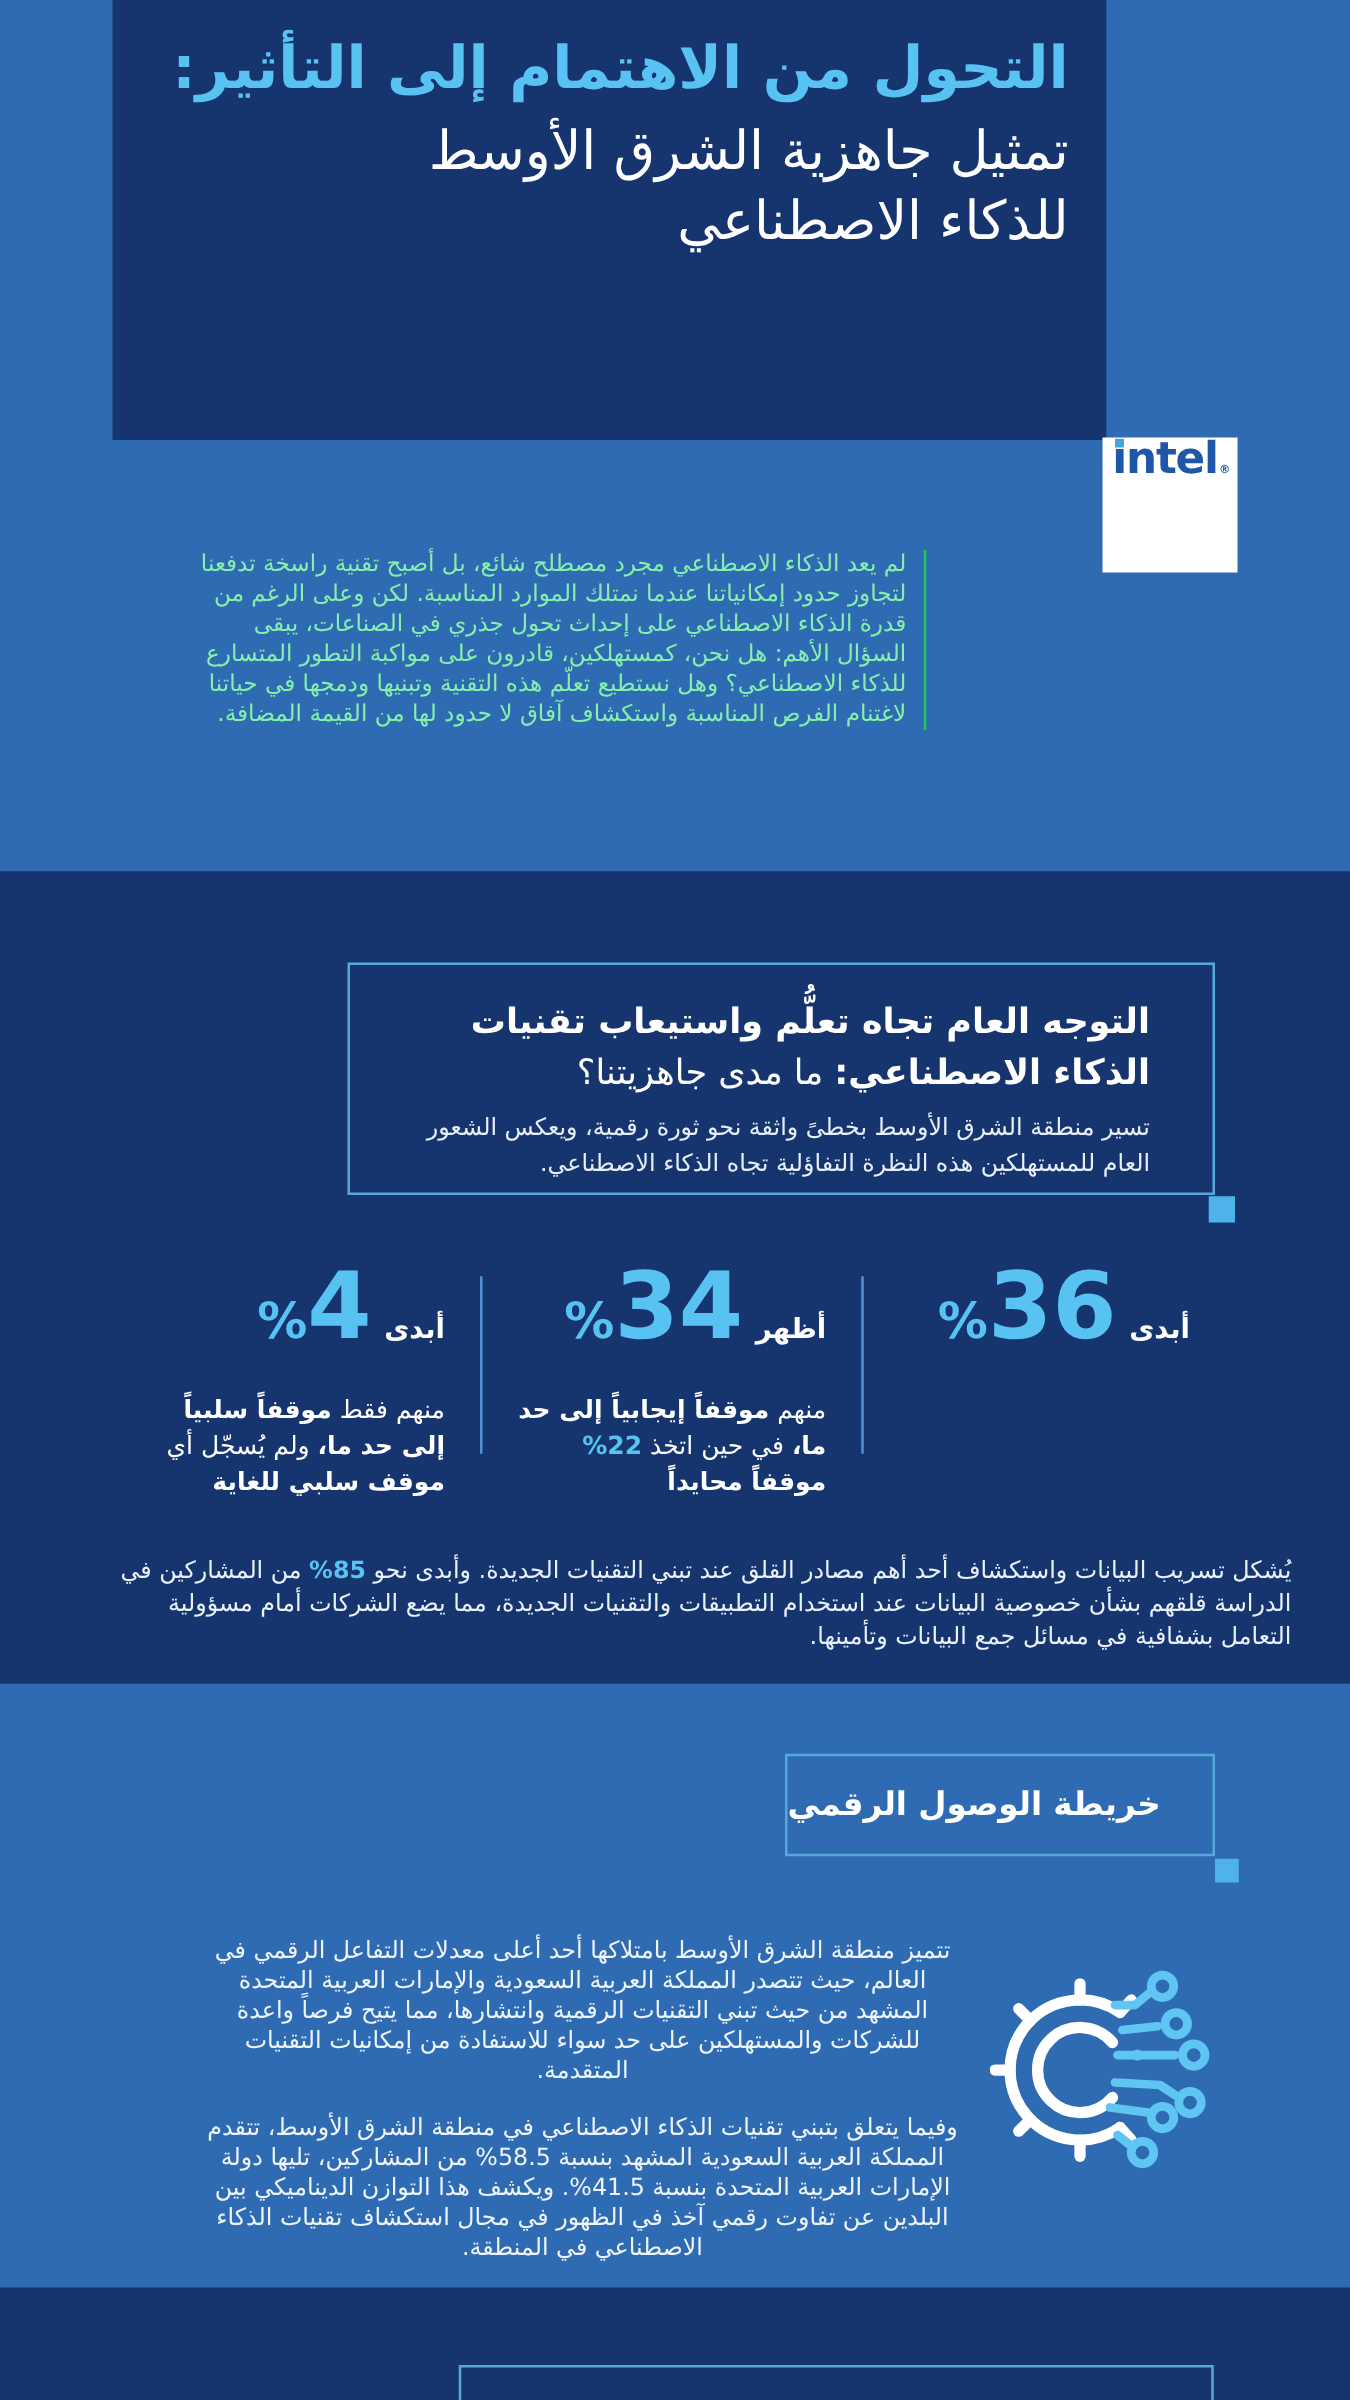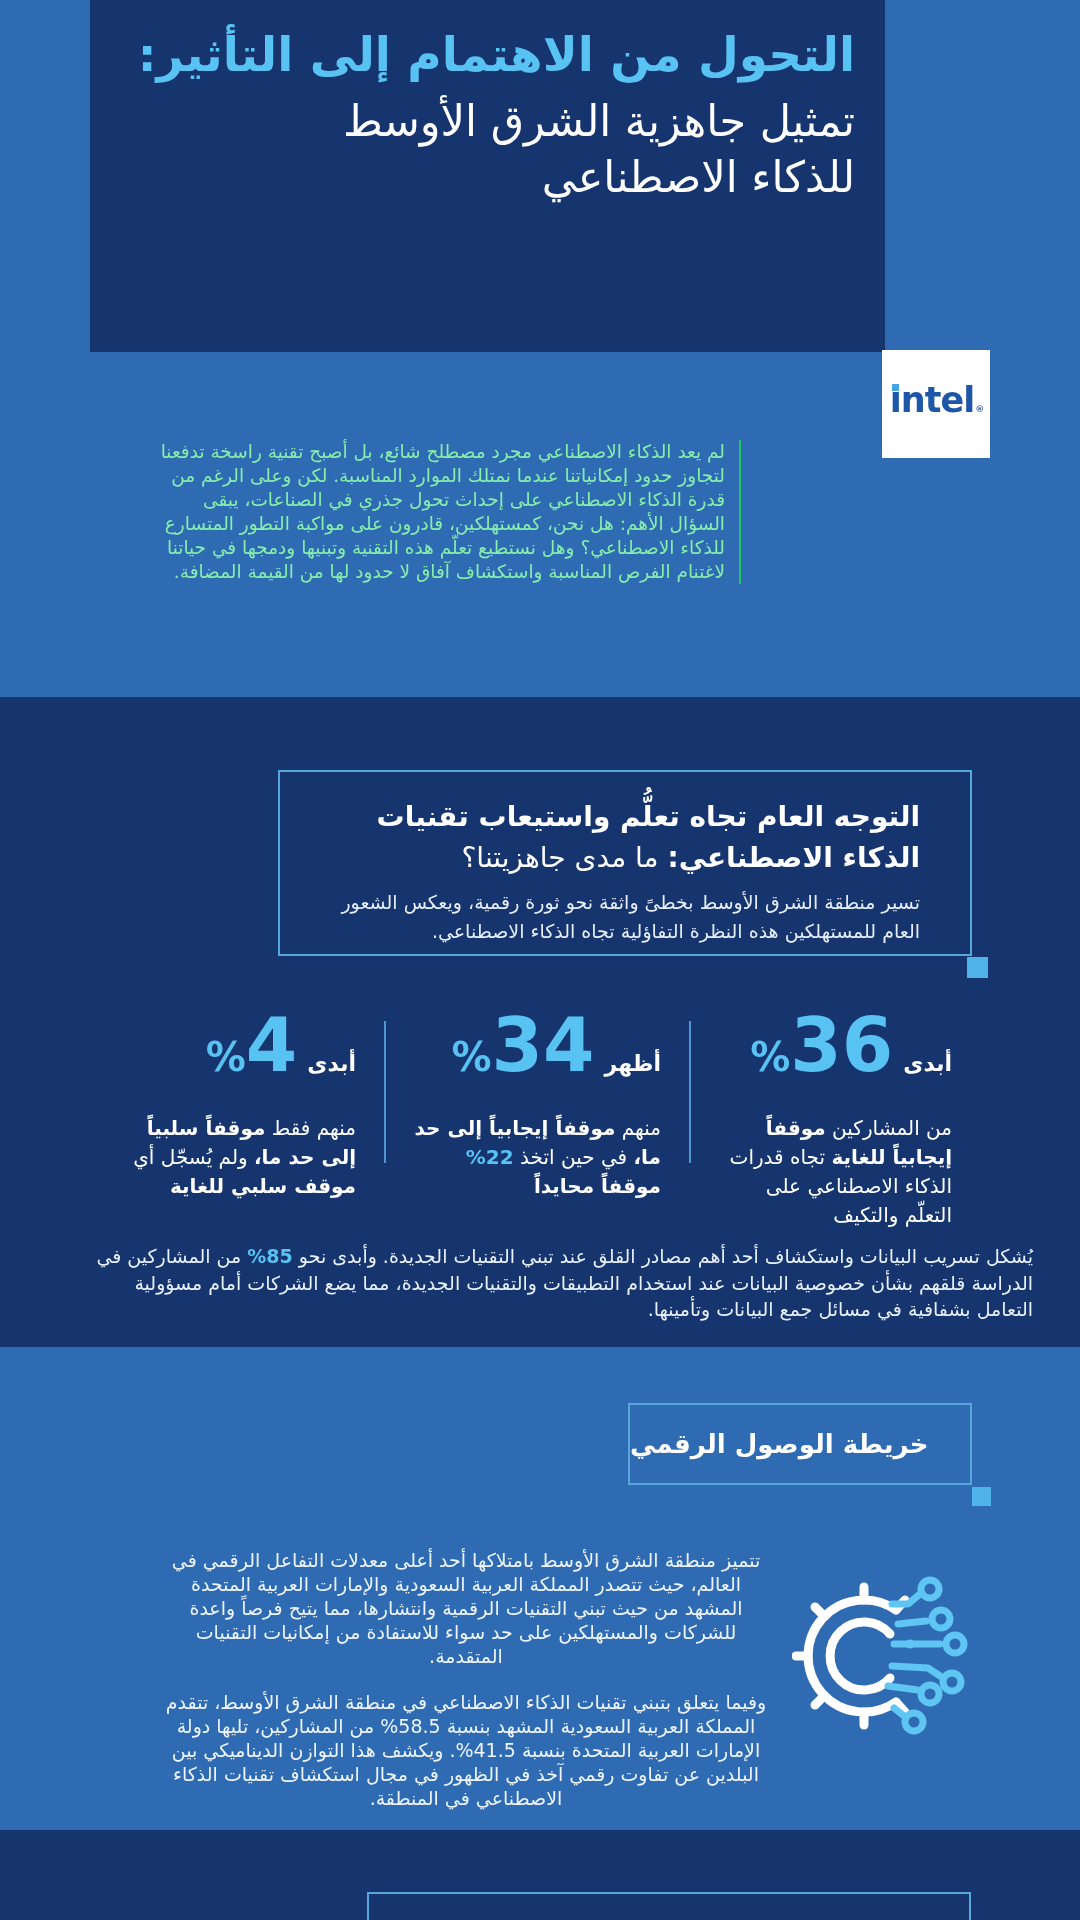--- a/index.html
+++ b/index.html
@@ -28,21 +28,21 @@
   .header-block h2{
     color:#fff;font-size:43px;font-weight:400;line-height:1.3;
     margin-top:12px;white-space:pre-line;
   }
   
   .logo-box{
     position:absolute;top:350px;right:90px;width:108px;height:108px;
     background:#fff;direction:ltr;text-align:center;
   }
   .logo-text{
-    position:relative;display:inline-block;margin-top:33px;
+    position:relative;display:inline-block;
     color:var(--intel-blue);font-size:35px;font-weight:600;
     letter-spacing:-1px;line-height:1;
   }
   .logo-dot{
     position:absolute;left:2.5px;top:1px;width:7px;height:7px;
     background:var(--intel-dot);
   }
   .logo-reg{
     color:var(--intel-blue);font-size:9px;vertical-align:bottom;
     position:relative;top:-4px;left:1px;
@@ -118,21 +118,20 @@
     <h3><span class="seg-b">التوجه العام تجاه تعلُّم واستيعاب تقنيات الذكاء الاصطناعي:</span><span class="seg-n"> ما مدى جاهزيتنا؟</span></h3>
     <p>تسير منطقة الشرق الأوسط بخطىً واثقة نحو ثورة رقمية، ويعكس الشعور العام للمستهلكين هذه النظرة التفاؤلية تجاه الذكاء الاصطناعي.</p>
   </div>
   <span class="accent-square sq1"></span>
 
   <div class="stats-row">
     <div class="stat-col c1">
       <div class="stat-head">
         <span class="stat-prefix">أبدى</span><span class="stat-num"><span class="pct">%</span><span class="val">36</span></span>
       </div>
-      <p class="stat-desc"><span class="seg-n">من المشاركين </span><span class="seg-b">موقفاً إيجابياً للغاية</span><span class="seg-n"> تجاه قدرات الذكاء الاصطناعي على التعلّم والتكيف</span></p>
     </div>
     <div class="stat-divider"></div>
     <div class="stat-col c2">
       <div class="stat-head">
         <span class="stat-prefix">أظهر</span><span class="stat-num"><span class="pct">%</span><span class="val">34</span></span>
       </div>
       <p class="stat-desc"><span class="seg-n">منهم </span><span class="seg-b">موقفاً إيجابياً إلى حد ما،</span><span class="seg-n"> في حين اتخذ </span><span class="seg-a">22%</span><span class="seg-n"> </span><span class="seg-b">موقفاً محايداً</span></p>
     </div>
     <div class="stat-divider"></div>
     <div class="stat-col c3">

